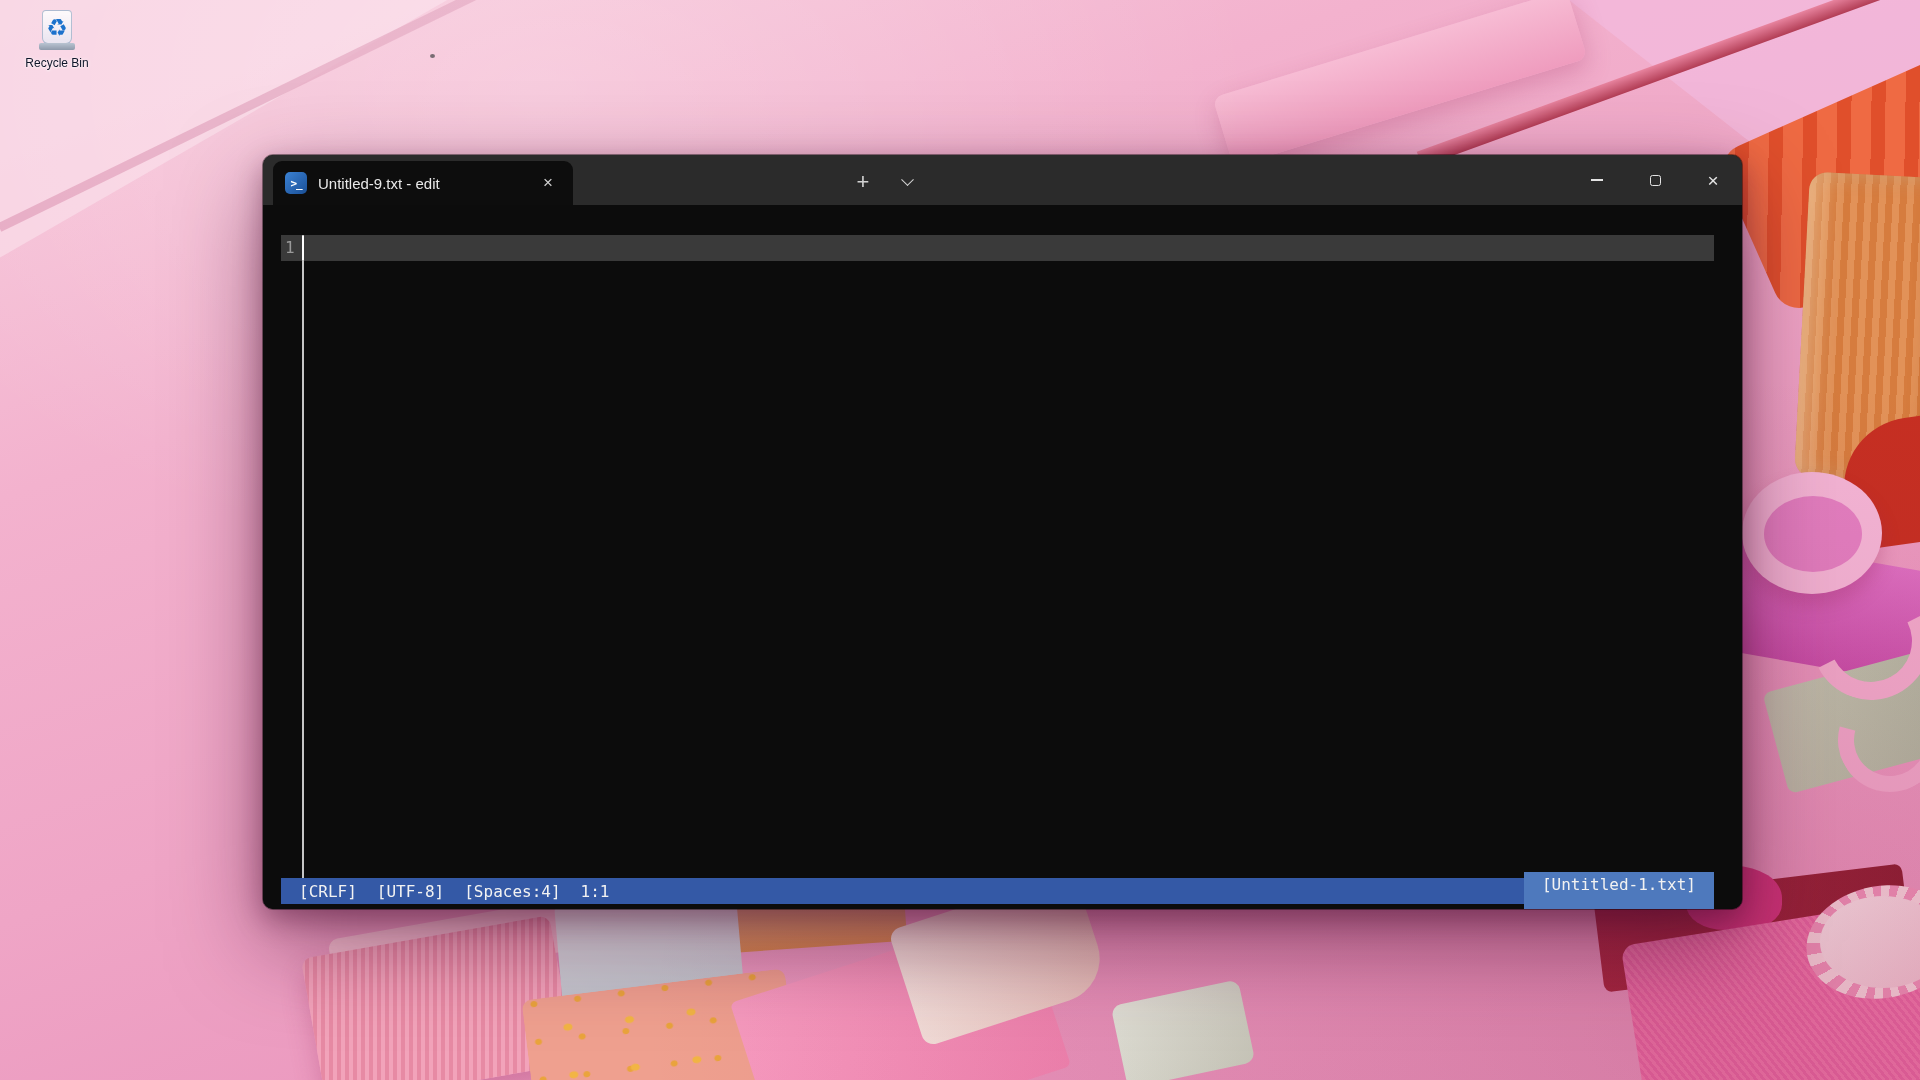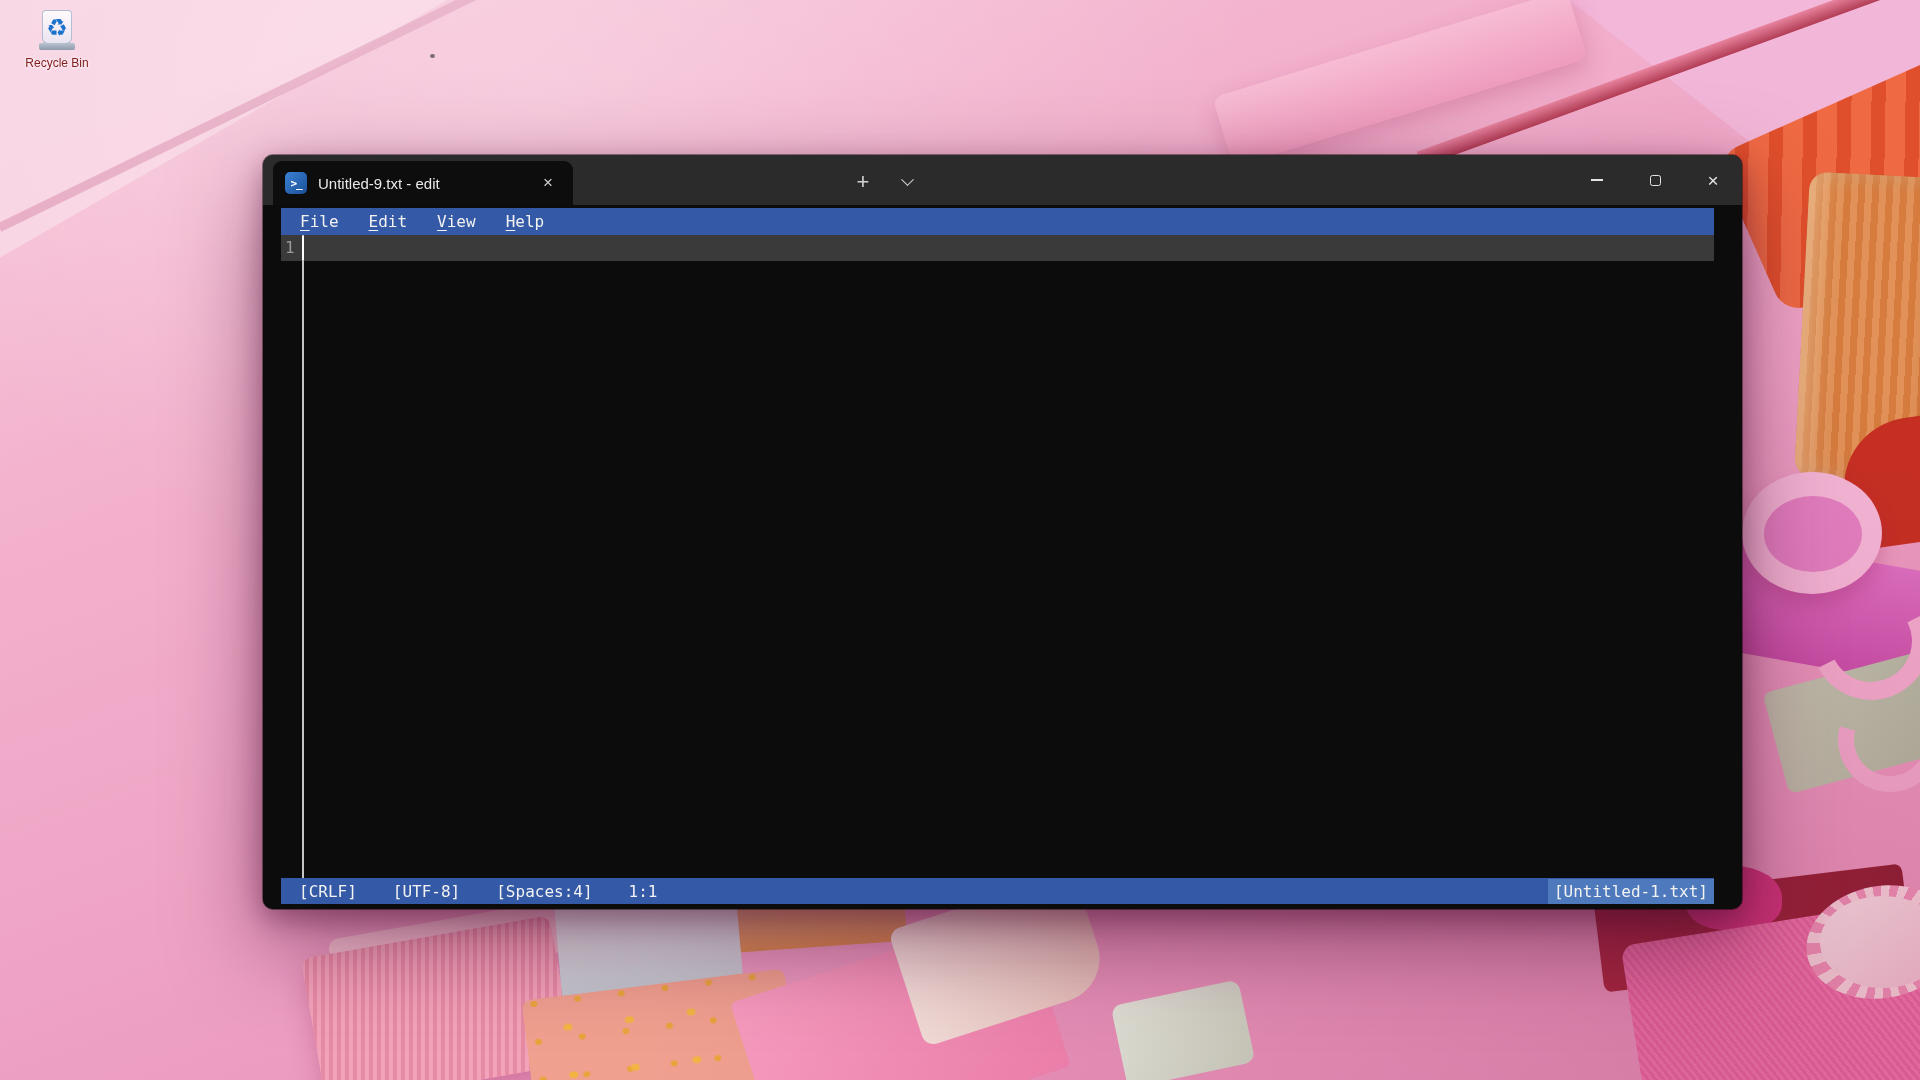--- a/index.html
+++ b/index.html
@@ -84,21 +84,21 @@
   #recycle-bin { position: absolute; left: 14px; top: 8px; width: 86px; z-index: 5;
     display: flex; flex-direction: column; align-items: center; cursor: default; }
   .bin-glyph { width: 44px; height: 46px; position: relative; display: flex; align-items: center; justify-content: center; }
   .bin-body { position: absolute; left: 7px; top: 2px; width: 30px; height: 34px;
     background: linear-gradient(180deg, rgba(255,255,255,.85), rgba(225,235,245,.65));
     border: 1px solid rgba(150,170,195,.7); border-radius: 4px 4px 6px 6px; }
   .bin-base { position: absolute; left: 4px; bottom: 4px; width: 36px; height: 7px;
     background: linear-gradient(180deg, #b9c4d2, #8f9aab); border-radius: 2px; }
   .bin-arrows { position: relative; font-size: 24px; line-height: 1; color: #1d72cc; top: -3px;
     text-shadow: 0 0 1px rgba(255,255,255,.8); }
-  .bin-label { margin-top: 2px; font-size: 12px; color: #7f1d1d;
+  .bin-label { margin-top: 2px; font-size: 12px; color: #0f172a;
     text-shadow: 0 0 4px rgba(255,255,255,.9), 0 1px 2px rgba(255,255,255,.7); }
 
   
   #window { position: absolute; left: 263px; top: 155px; width: 1479px; height: 754px; z-index: 20;
     border-radius: 10px; background: #0c0c0c;
     box-shadow: 0 34px 90px rgba(70,10,45,.5), 0 10px 28px rgba(70,10,45,.4);
     outline: 1px solid rgba(0,0,0,.4); }
   #titlebar { position: absolute; left: 0; top: 0; right: 0; height: 50px; background: #2b2b2b;
     border-radius: 10px 10px 0 0; }
   #tab { position: absolute; left: 10px; top: 6px; width: 300px; height: 44px; background: #0d0d0d;
@@ -131,24 +131,24 @@
   #menubar { position: absolute; left: 18px; right: 28px; top: 3px; height: 27px; background: #3459a6;
     display: flex; align-items: center; padding-left: 10px; color: #f2f2f2; }
   .menu-item { padding: 0 9px; margin-right: 12px; cursor: default; white-space: pre; }
   .menu-item u { text-underline-offset: 3px; }
   #current-line { position: absolute; left: 18px; right: 28px; top: 30px; height: 26px; background: #3a3a3a; }
   #line-number { position: absolute; left: 22px; top: 30px; height: 26px; line-height: 26px; color: #9a9a9a; }
   #gutter-divider { position: absolute; left: 39px; top: 30px; width: 2px; height: 643px; background: #c6c6c6; }
   #caret { position: absolute; left: 39px; top: 31px; width: 2px; height: 24px; background: #ffffff; }
   #statusbar { position: absolute; left: 18px; right: 28px; top: 673px; height: 26px; background: #3459a6;
     display: flex; align-items: center; color: #f2f2f2; }
-  .status-seg { padding: 0 4px; margin-left: 28px; white-space: pre; }
+  .status-seg { padding: 0 4px; margin-left: 12px; white-space: pre; }
   .status-seg:first-child { margin-left: 14px; }
   #status-spacer { flex: 1 1 auto; }
-  #status-file { background: #4e79bd; height: 25px; line-height: 26px; padding: 0 6px; white-space: pre; }
+  #status-file { background: #4e79bd; height: 39px; line-height: 26px; padding: 0 18px; white-space: pre; }
 </style>
 </head>
 <body>
 
 <div id="desktop">
   <div class="shape plane-tl"></div>
   <div class="shape ridge-tl"></div>
   <div class="shape plane-tr"></div>
   <div class="shape ridge-tr"></div>
   <div class="shape pencil-slab"></div>
@@ -208,26 +208,20 @@
       <div class="ctrl-btn">
         <div class="max-glyph"></div>
       </div>
       <div class="ctrl-btn">
         <div class="close-glyph">×</div>
       </div>
     </div>
   </div>
 
   <div id="terminal">
-    <div id="menubar">
-      <span class="menu-item"><u>F</u><span>ile</span></span>
-      <span class="menu-item"><u>E</u><span>dit</span></span>
-      <span class="menu-item"><u>V</u><span>iew</span></span>
-      <span class="menu-item"><u>H</u><span>elp</span></span>
-    </div>
 
     <div id="current-line"></div>
     <div id="line-number">1</div>
     <div id="gutter-divider"></div>
     <div id="caret"></div>
 
     <div id="statusbar">
       <span class="status-seg">[CRLF]</span>
       <span class="status-seg">[UTF-8]</span>
       <span class="status-seg">[Spaces:4]</span>

